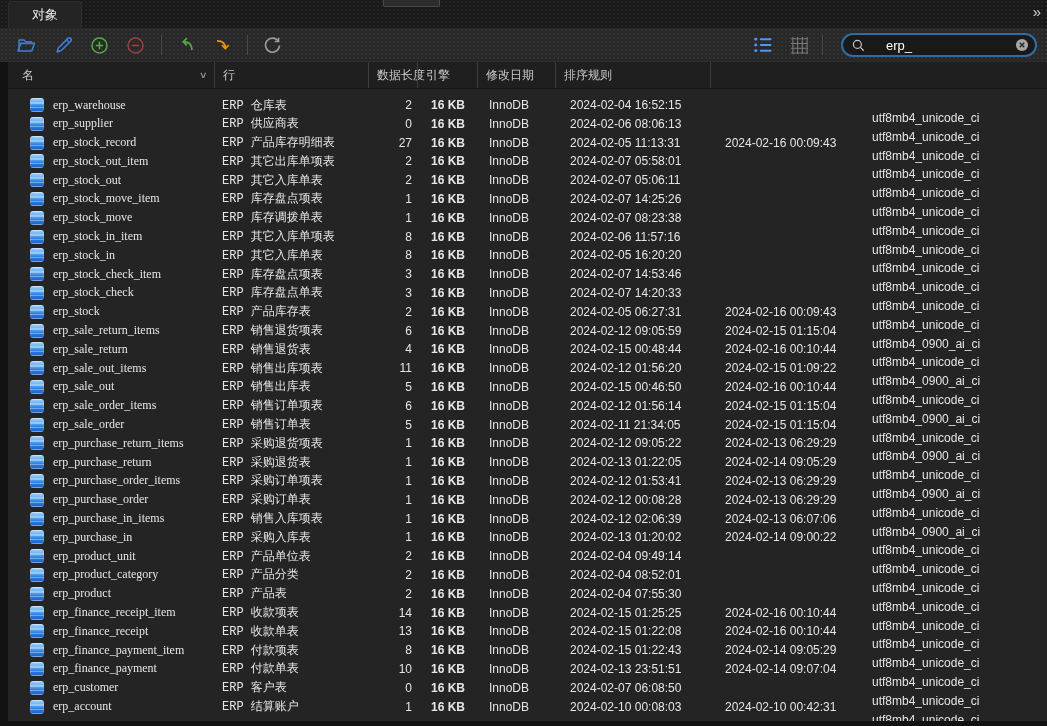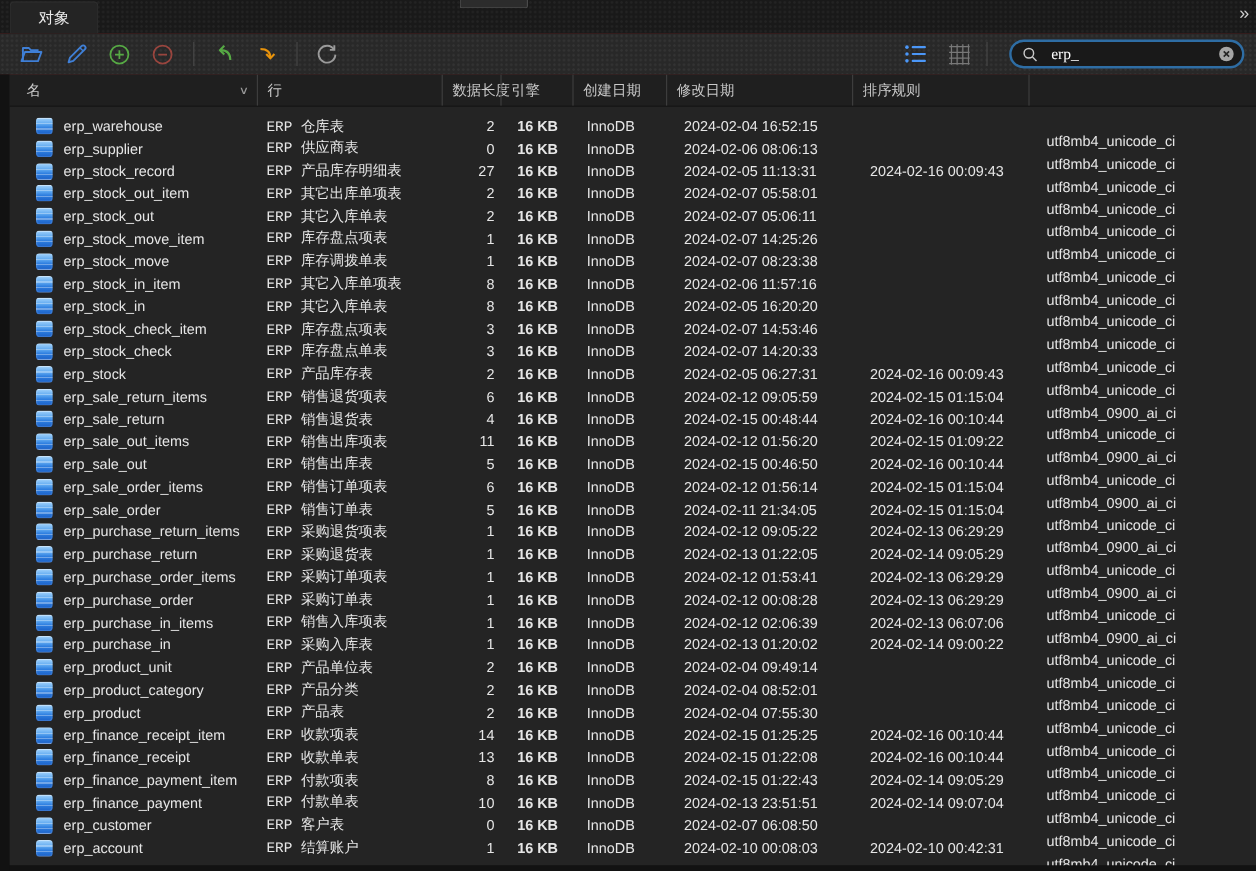--- a/index.html
+++ b/index.html
@@ -18,37 +18,37 @@
   
   .toolbar{height:34px;background:#282828;display:flex;align-items:center;padding:0 10px 0 14px;
     background-image:radial-gradient(rgba(255,255,255,0.05) 1px, transparent 1.2px);background-size:4px 4px;}
   .tbtn{width:24px;height:24px;display:flex;align-items:center;justify-content:center;cursor:default;}
   .tsep{width:1px;height:20px;background:#474747;margin:0 8px;}
   .spacer{flex:1;}
   .viewbtn{width:26px;height:24px;display:flex;align-items:center;justify-content:center;}
 
   .searchbox{width:196px;height:24px;box-sizing:border-box;border:2px solid #2e6da4;border-radius:13px;
     background:#191919;display:flex;align-items:center;padding:0 5px 0 8px;margin-left:10px;}
-  .searchbox .q{flex:1;color:#ffffff;font-size:13px;margin-left:10px;white-space:nowrap;overflow:hidden;font-family:Liberation Serif, serif;}
+  .searchbox .q{flex:1;color:#ffffff;font-size:13px;margin-left:20px;white-space:nowrap;overflow:hidden;}
 
   
   .content{flex:1;background:#242424;border-left:8px solid #121212;border-bottom:5px solid #121212;
     box-sizing:border-box;display:flex;flex-direction:column;overflow:hidden;}
   .gridcols{display:grid;grid-template-columns:206px 154px 49px 60px 78px 155px 147px 168px 1fr;}
 
   .thead{height:26px;background:#1f1f1f;border-bottom:1px solid #161616;align-items:stretch;flex:none;}
   .th{display:flex;align-items:center;color:#c9c9c9;font-size:12px;padding-left:8px;position:relative;white-space:nowrap;}
   .th + .th{border-left:1px solid #3d3d3d;}
   .th.first{padding-left:14px;justify-content:space-between;padding-right:7px;}
   .th .sort{color:#9a9a9a;font-size:9px;transform:scaleX(1.3);}
 
   .rows{padding-top:3px;}
   .row{height:18.8px;align-items:center;color:#e6e6e6;font-size:12px;}
   .cell{white-space:nowrap;overflow:hidden;}
-  .c-name{display:flex;align-items:center;padding-left:22px;gap:9px;}
+  .c-name{display:flex;align-items:center;padding-left:22px;gap:9px;font-family:Liberation Serif, serif;}
   .tbl-icon{width:14px;height:14px;flex:none;border-radius:3px;
     background:
       repeating-linear-gradient(180deg, rgba(255,255,255,0.33) 0 1px, rgba(255,255,255,0) 1px 4.5px),
       linear-gradient(180deg,#a5d4fb 0%,#5fa9f1 38%,#2f7fe0 62%,#1a5fc6 100%);
     box-shadow:inset 0 0 0 1px rgba(255,255,255,0.12);}
   .c-comment{padding-left:8px;font-family:Liberation Mono, monospace;}
   .c-rows{text-align:right;padding-right:5px;}
   .c-dlen{text-align:right;padding-right:12px;font-weight:bold;}
   .c-eng{padding-left:12px;}
   .c-date{padding-left:15px;}
@@ -183,23 +183,20 @@
         <div class="th">
           <span>行</span>
         </div>
         <div class="th">
           <span>数据长度</span>
         </div>
         <div class="th">
           <span>引擎</span>
         </div>
         <div class="th">
-          <span>创建日期</span>
-        </div>
-        <div class="th">
           <span>修改日期</span>
         </div>
         <div class="th">
           <span>排序规则</span>
         </div>
         <div class="th">
           <span></span>
         </div>
       </div>
     <div class="rows" id="rows">

